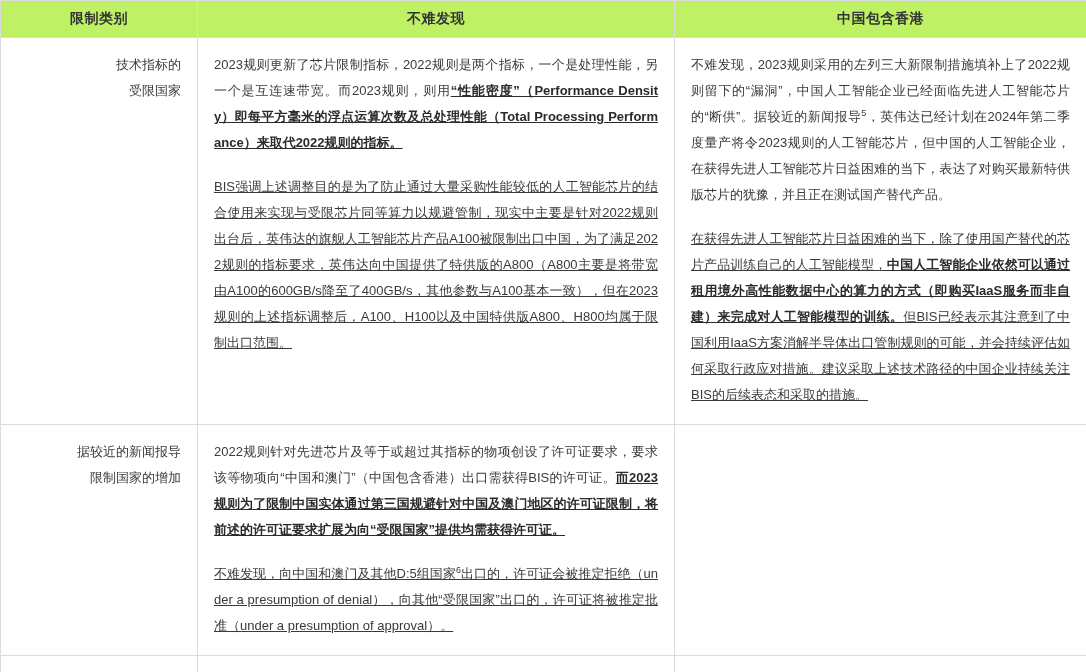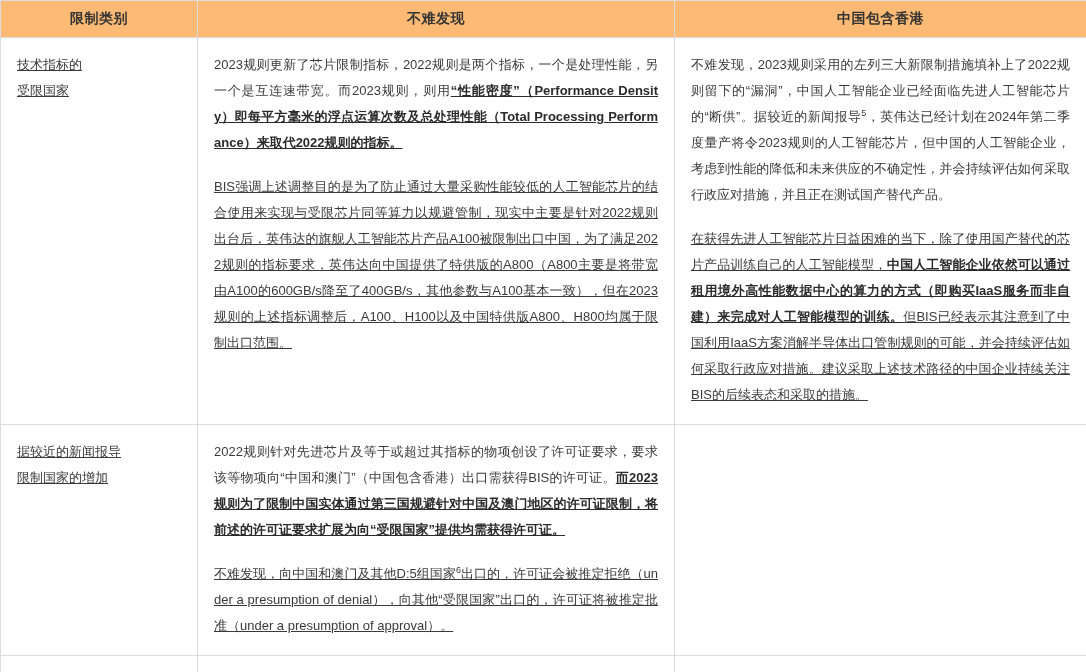--- a/index.html
+++ b/index.html
@@ -23,46 +23,45 @@
   table.cmp {
     border-collapse: collapse;
     width: 1086px;
     table-layout: fixed;
   }
   table.cmp col.c1 { width: 197px; }
   table.cmp col.c2 { width: 477px; }
   table.cmp col.c3 { width: 412px; }
 
   table.cmp thead th {
-    background: #fdba74;
+    background: #bef264;
     border: 1px solid #dcdcdc;
     font-weight: bold;
     font-size: 14px;
     color: #333333;
     padding: 9px 6px;
     text-align: center;
     vertical-align: middle;
     letter-spacing: 0.5px;
   }
   table.cmp td {
     border: 1px solid #dcdcdc;
     vertical-align: top;
     padding: 14px 16px 16px 16px;
     line-height: 2.0;
     font-size: 13px;
     color: #3a3a3a;
     word-break: break-all;
   }
   td.cat {
-    text-align: left;
+    text-align: right;
     vertical-align: middle;
     color: #555555;
     line-height: 2.1;
     padding: 10px 8px;
-    text-decoration: underline;
   }
   td.cat .catline { display: block; }
 
   p.para {
     margin: 0 0 18px 0;
     text-align: justify;
     text-justify: inter-ideograph;
   }
   p.para:last-child { margin-bottom: 0; text-decoration: underline; }
 
@@ -102,21 +101,21 @@
           <span class="catline">受限国家</span>
         </td>
         <td>
           <p class="para">
             <span>2023规则更新了芯片限制指标，2022规则是两个指标，一个是处理性能，另一个是互连速带宽。而2023规则，则用</span><span class="em">“性能密度”（Performance Density）即每平方毫米的浮点运算次数及总处理性能（Total Processing Performance）来取代2022规则的指标。</span>
           </p>
           <p class="para">BIS强调上述调整目的是为了防止通过大量采购性能较低的人工智能芯片的结合使用来实现与受限芯片同等算力以规避管制，现实中主要是针对2022规则出台后，英伟达的旗舰人工智能芯片产品A100被限制出口中国，为了满足2022规则的指标要求，英伟达向中国提供了特供版的A800（A800主要是将带宽由A100的600GB/s降至了400GB/s，其他参数与A100基本一致），但在2023规则的上述指标调整后，A100、H100以及中国特供版A800、H800均属于限制出口范围。</p>
         </td>
         <td>
           <p class="para">
-            <span>不难发现，2023规则采用的左列三大新限制措施填补上了2022规则留下的“漏洞”，中国人工智能企业已经面临先进人工智能芯片的“断供”。据较近的新闻报导</span><sup>5</sup><span>，英伟达已经计划在2024年第二季度量产将令2023规则的人工智能芯片，但中国的人工智能企业，考虑到性能的降低和未来供应的不确定性，并会持续评估如何采取行政应对措施，并且正在测试国产替代产品。</span>
+            <span>不难发现，2023规则采用的左列三大新限制措施填补上了2022规则留下的“漏洞”，中国人工智能企业已经面临先进人工智能芯片的“断供”。据较近的新闻报导</span><sup>5</sup><span>，英伟达已经计划在2024年第二季度量产将令2023规则的人工智能芯片，但中国的人工智能企业，在获得先进人工智能芯片日益困难的当下，表达了对购买最新特供版芯片的犹豫，并且正在测试国产替代产品。</span>
           </p>
           <p class="para">
             <span>在获得先进人工智能芯片日益困难的当下，除了使用国产替代的芯片产品训练自己的人工智能模型，</span><span class="em">中国人工智能企业依然可以通过租用境外高性能数据中心的算力的方式（即购买IaaS服务而非自建）来完成对人工智能模型的训练。</span><span>但BIS已经表示其注意到了中国利用IaaS方案消解半导体出口管制规则的可能，并会持续评估如何采取行政应对措施。建议采取上述技术路径的中国企业持续关注BIS的后续表态和采取的措施。</span>
           </p>
         </td>
       </tr>
 
       <tr>
         <td class="cat">
           <span class="catline">据较近的新闻报导</span>

